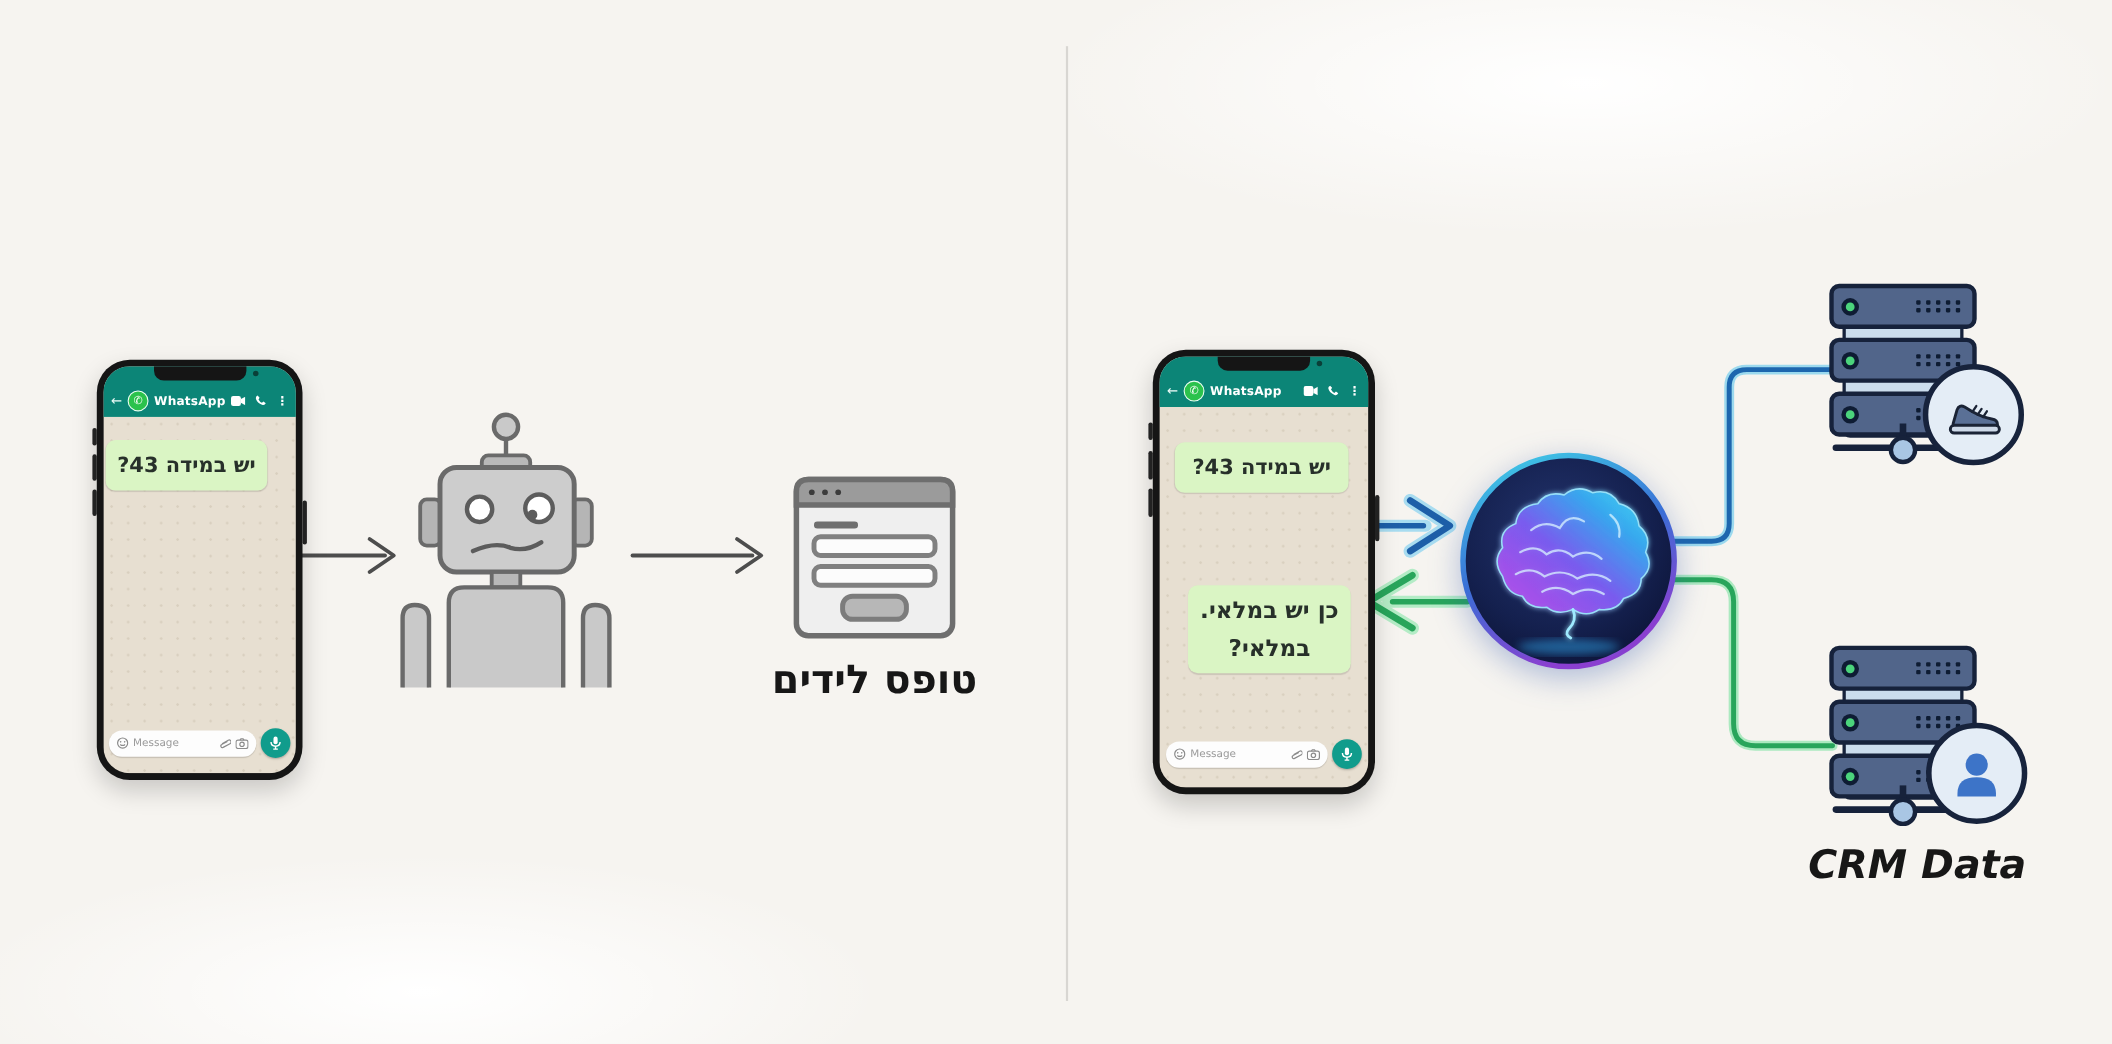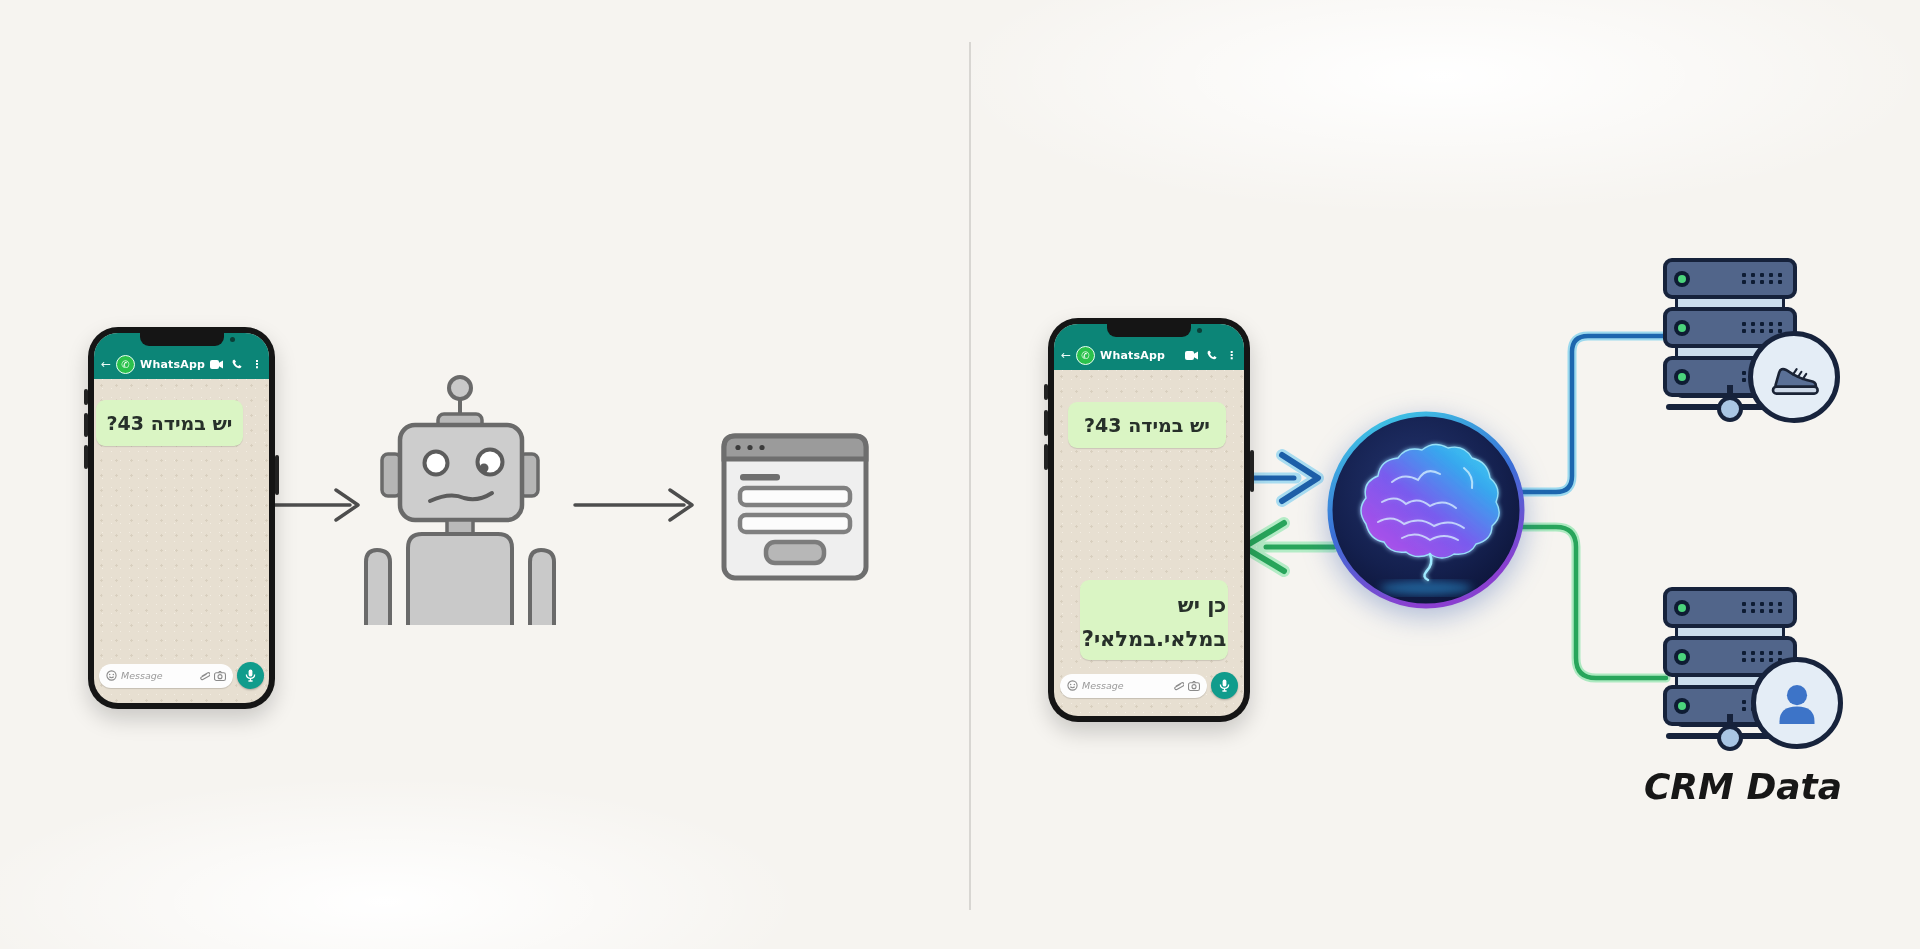--- a/index.html
+++ b/index.html
@@ -36,24 +36,24 @@
   .wa-row{position:absolute;left:7px;right:7px;top:19px;height:24px;display:flex;align-items:center;gap:5px;color:#fff;}
   .wa-back{font-size:12px;line-height:1;color:#eafaf6;}
   .wa-logo{width:17px;height:17px;border-radius:50%;background:#2bc24c;border:1px solid #eafff2;
     display:flex;align-items:center;justify-content:center;color:#fff;font-size:10px;flex:0 0 auto;}
   .wa-title{font-size:11px;font-weight:700;letter-spacing:.2px;}
   .wa-actions{margin-left:auto;display:flex;align-items:center;gap:9px;}
   .wa-actions svg{display:block;}
   .wa-menu{font-size:11px;font-weight:700;line-height:1;}
   .bubble{position:absolute;background:#daf5c4;border-radius:9px;box-shadow:0 1px 1px rgba(0,0,0,.12);
     color:#27302a;font-weight:700;display:flex;align-items:center;justify-content:center;}
-  .bubble.multi{flex-direction:row;align-items:flex-end;justify-content:center;padding:4px 10px;box-sizing:border-box;margin-top:48px;}
+  .bubble.multi{flex-direction:column;justify-content:center;padding:4px 10px;box-sizing:border-box;}
   .input-bar{position:absolute;display:flex;align-items:center;gap:4px;}
   .input-pill{flex:1;height:24px;background:#fdfdfd;border-radius:13px;display:flex;align-items:center;
-    gap:4px;padding:0 7px;box-shadow:0 1px 1px rgba(0,0,0,.15);min-width:0;font-style:italic;}
+    gap:4px;padding:0 7px;box-shadow:0 1px 1px rgba(0,0,0,.15);min-width:0;}
   .input-hint{color:#9a9a9a;font-size:9.5px;white-space:nowrap;overflow:hidden;flex:1;}
   .mic-btn{width:27px;height:27px;border-radius:50%;background:#109c8c;flex:0 0 auto;
     display:flex;align-items:center;justify-content:center;box-shadow:0 1px 2px rgba(0,0,0,.25);}
 
   
   .robot-wrap{position:absolute;left:360px;top:370px;z-index:2;}
   .form-wrap{position:absolute;left:720px;top:432px;z-index:2;}
   .big-label{position:absolute;transform:translateX(-50%);white-space:nowrap;
     font-weight:700;color:#171717;z-index:3;}
 
@@ -208,20 +208,21 @@
       <path d="M4 15 Q4 4 15 4 L135 4 Q146 4 146 15 L146 27 L4 27 Z" fill="#9b9b9b" stroke="#6e6e6e" stroke-width="5"></path>
       <circle cx="18" cy="15.5" r="2.6" fill="#3c3c3c"></circle>
         <circle cx="30" cy="15.5" r="2.6" fill="#3c3c3c"></circle>
         <circle cx="42" cy="15.5" r="2.6" fill="#3c3c3c"></circle>
       <rect x="20" y="42" width="40" height="6.5" rx="3" fill="#6f6f6f"></rect>
       <rect x="20" y="56" width="110" height="17" rx="6" fill="#fcfcfc" stroke="#808080" stroke-width="4.5"></rect>
       <rect x="20" y="83" width="110" height="17" rx="6" fill="#fcfcfc" stroke="#808080" stroke-width="4.5"></rect>
       <rect x="46" y="110" width="58" height="21" rx="9" fill="#b7b7b7" stroke="#7c7c7c" stroke-width="4.5"></rect>
     </svg>
   </div>
+  <div class="big-label" dir="rtl" style="left:795px;top:598px;font-size:36px;">טופס לידים</div>
 
   <div class="phone" style="left:1048px;top:318px;width:190px;height:392px;">
     <div class="side-btn" style="left:-4px;top:66px;height:16px;"></div>
     <div class="side-btn" style="left:-4px;top:92px;height:26px;"></div>
     <div class="side-btn" style="left:-4px;top:126px;height:26px;"></div>
     <div class="side-btn" style="right:-4px;top:132px;height:42px;"></div>
     <div class="phone-screen">
       <div class="wa-header">
         <div class="wa-row">
           <span class="wa-back">←</span>

